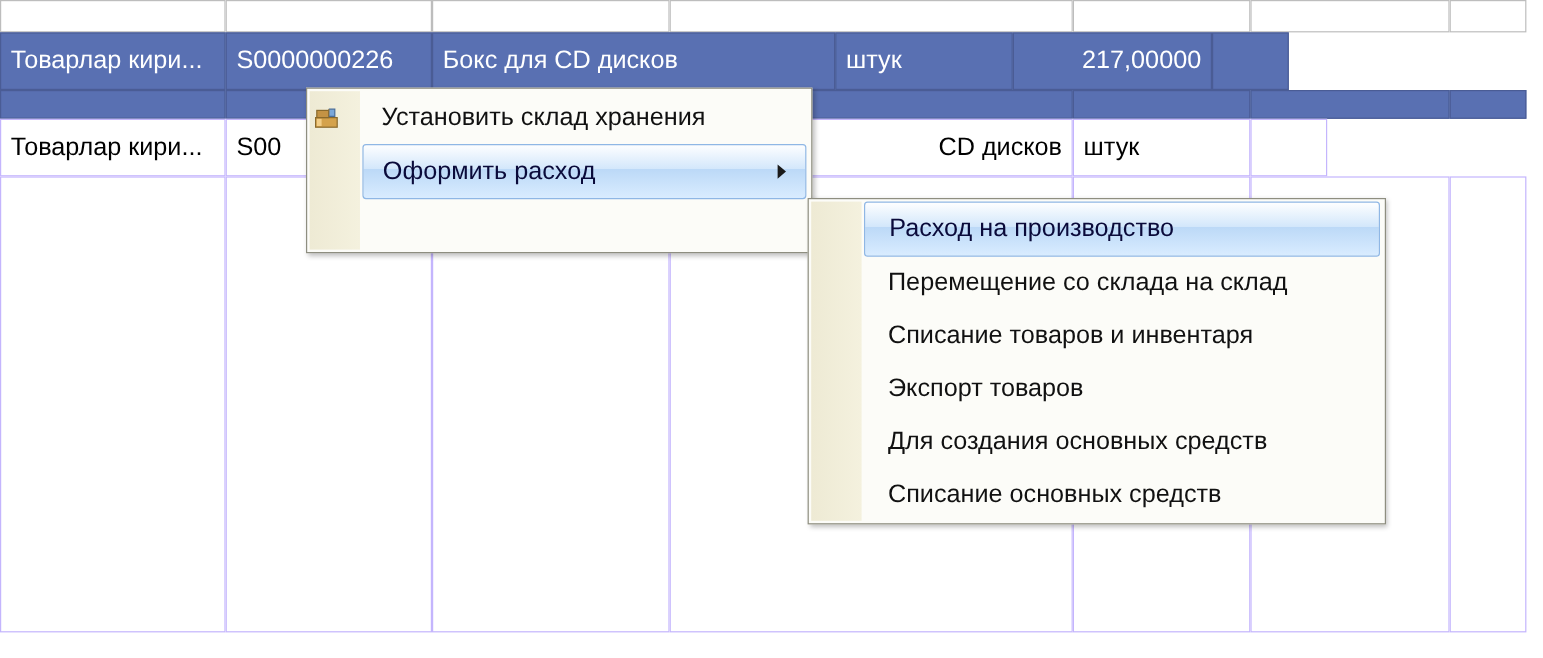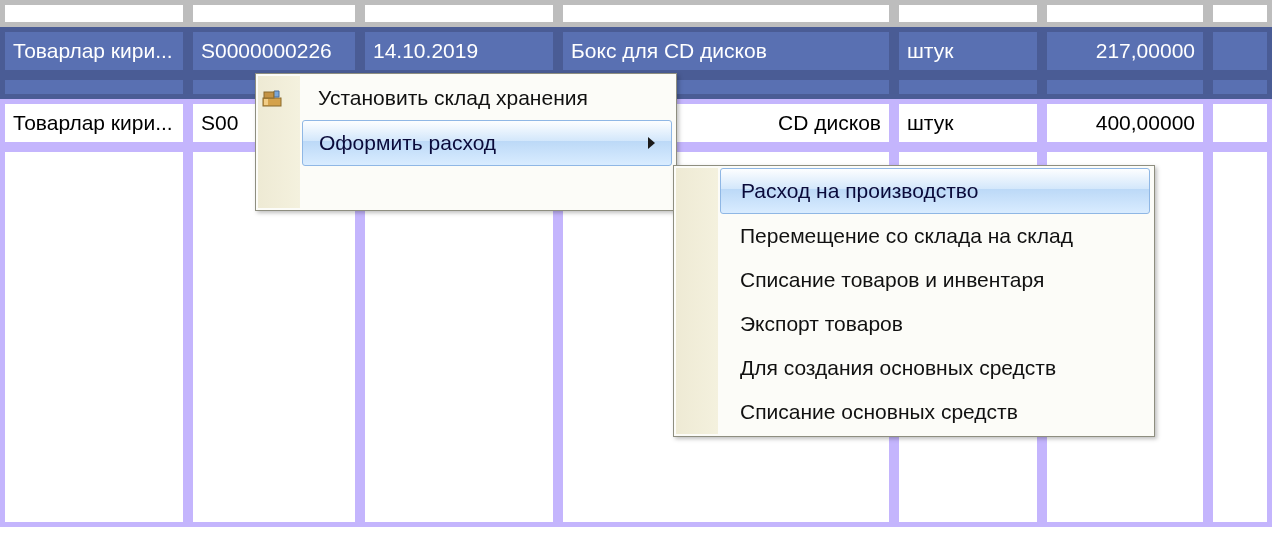--- a/index.html
+++ b/index.html
@@ -20,21 +20,21 @@
     border-collapse: collapse;
   }
 
   .row {
     display: flex;
     box-sizing: border-box;
   }
 
   .cell {
     box-sizing: border-box;
-    border: 5px solid #c4b5fd;
+    border: 1px solid #c4b5fd;
     padding: 8px 8px;
     line-height: 1.3;
     white-space: nowrap;
     overflow: hidden;
     text-overflow: ellipsis;
     height: 48px;
     display: flex;
     align-items: center;
   }
 
@@ -178,21 +178,20 @@
     <div class="cell col-date"></div>
     <div class="cell col-item"></div>
     <div class="cell col-unit"></div>
     <div class="cell col-qty"></div>
     <div class="cell col-tail"></div>
   </div>
 
   <div class="row row-selected">
     <div class="cell col-type">Товарлар кири...</div>
     <div class="cell col-doc">S0000000226</div>
-    <div class="cell col-date">14.10.2019</div>
     <div class="cell col-item">Бокс для CD дисков</div>
     <div class="cell col-unit">штук</div>
     <div class="cell col-qty">217,00000</div>
     <div class="cell col-tail"></div>
   </div>
 
   <div class="row row-spacer">
     <div class="cell col-type"></div>
     <div class="cell col-doc"></div>
     <div class="cell col-date"></div>
@@ -203,21 +202,20 @@
   </div>
 
   <div class="row row-normal">
     <div class="cell col-type">Товарлар кири...</div>
     <div class="cell col-doc" style="text-overflow:clip;">S00</div>
     <div class="cell col-date"></div>
     <div class="cell col-item" style="padding-left:0; direction:rtl; text-align:center;">
         <span style="direction:ltr;"> CD дисков</span>
       </div>
     <div class="cell col-unit">штук</div>
-    <div class="cell col-qty">400,00000</div>
     <div class="cell col-tail"></div>
   </div>
 
   <div class="row row-empty">
     <div class="cell col-type"></div>
     <div class="cell col-doc"></div>
     <div class="cell col-date"></div>
     <div class="cell col-item"></div>
     <div class="cell col-unit"></div>
     <div class="cell col-qty"></div>

